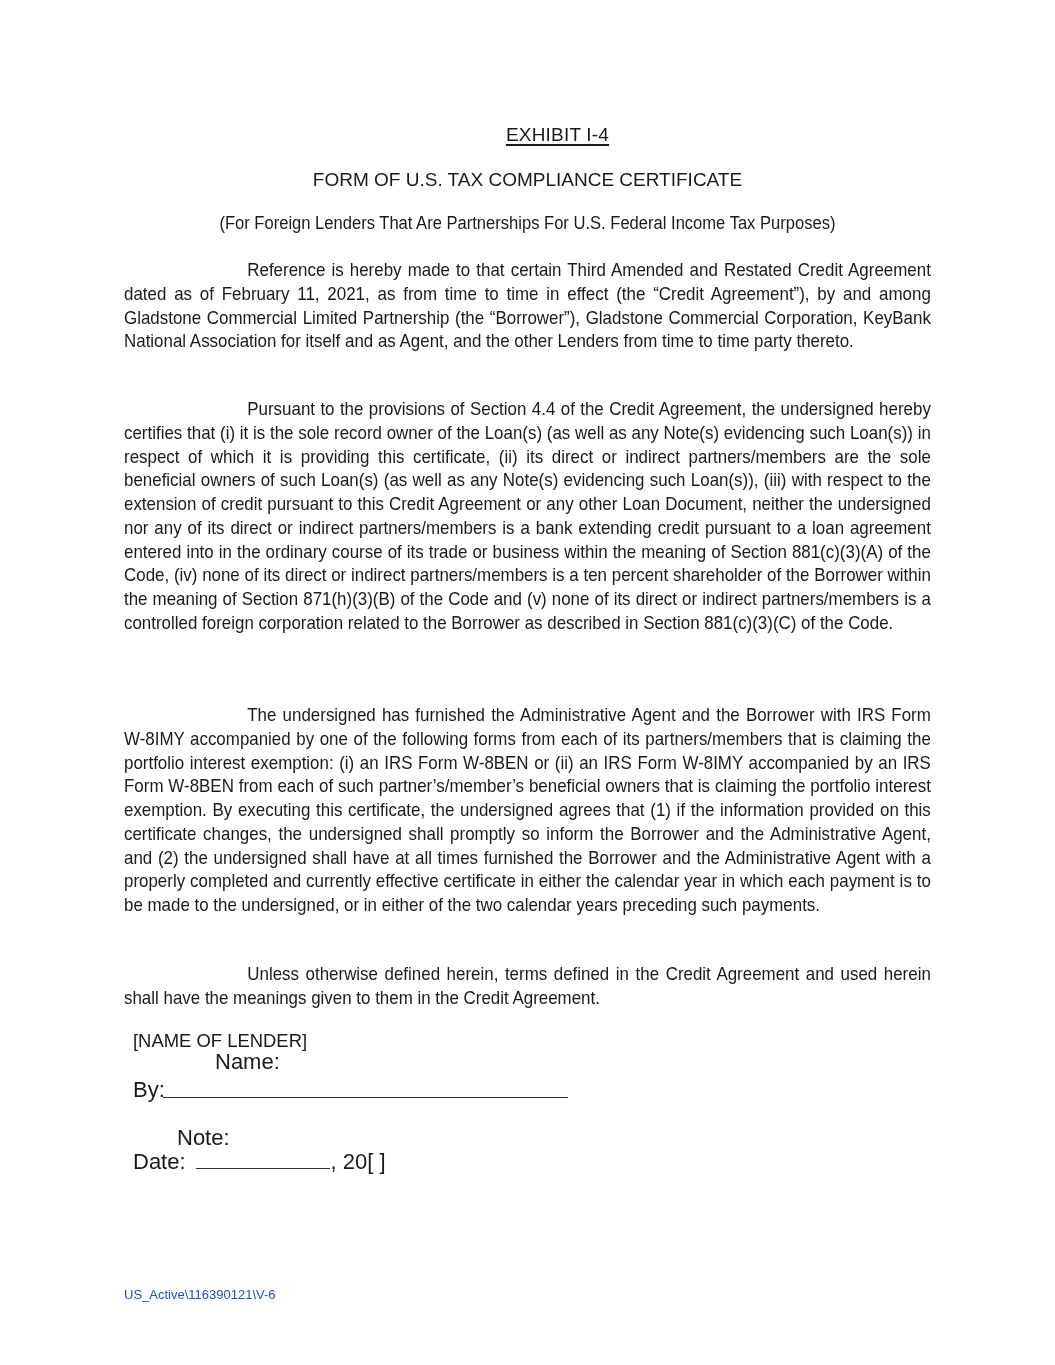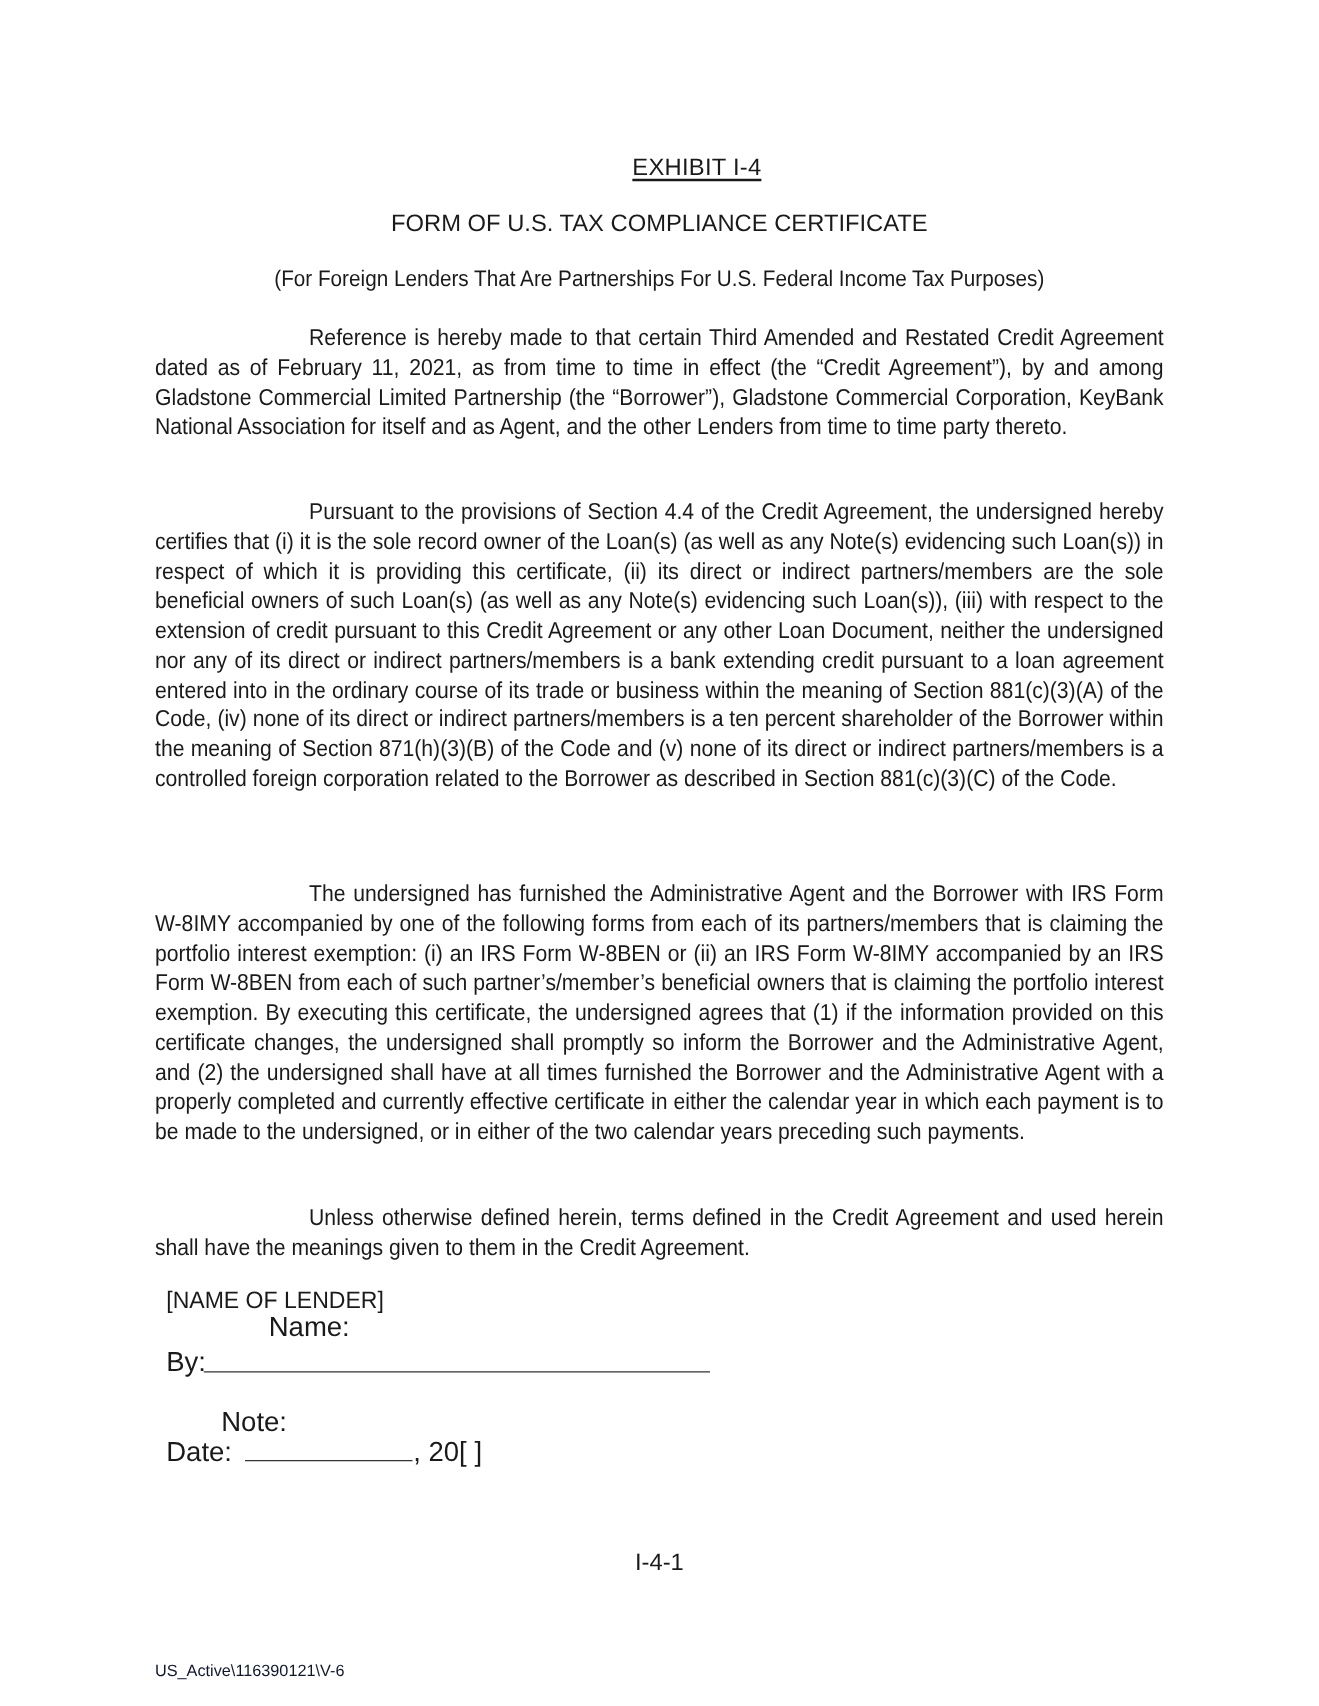--- a/index.html
+++ b/index.html
@@ -108,23 +108,22 @@
     }
     .page-number {
       top: 1240px;
       font-size: 19px;
     }
     .footer-doc-id {
       position: absolute;
       left: 124px;
       top: 1287px;
       font-size: 13px;
-      color: #0f172a;
+      color: #1d4ed8;
       white-space: nowrap;
-      margin-top: 42px;
     }
   </style>
 </head>
 <body>
 
 <div class="page">
 
   <div class="center-line exhibit-title">
     <span>EXHIBIT I-4</span>
   </div>
@@ -145,17 +144,16 @@
   <div class="sig-row sig-by">By:</div>
   <div class="sig-by-line"></div>
 
   <div class="sig-row sig-name">Name:</div>
   <div class="sig-row sig-title">Note:</div>
 
   <div class="sig-row sig-date">
     <span>Date:</span><span class="date-blank"></span><span>, 20[  ]</span>
   </div>
 
-  <div class="center-line page-number">I-4-1</div>
 
   <div class="footer-doc-id">US_Active\116390121\V-6</div>
 
 </div>
 
 </body></html>

